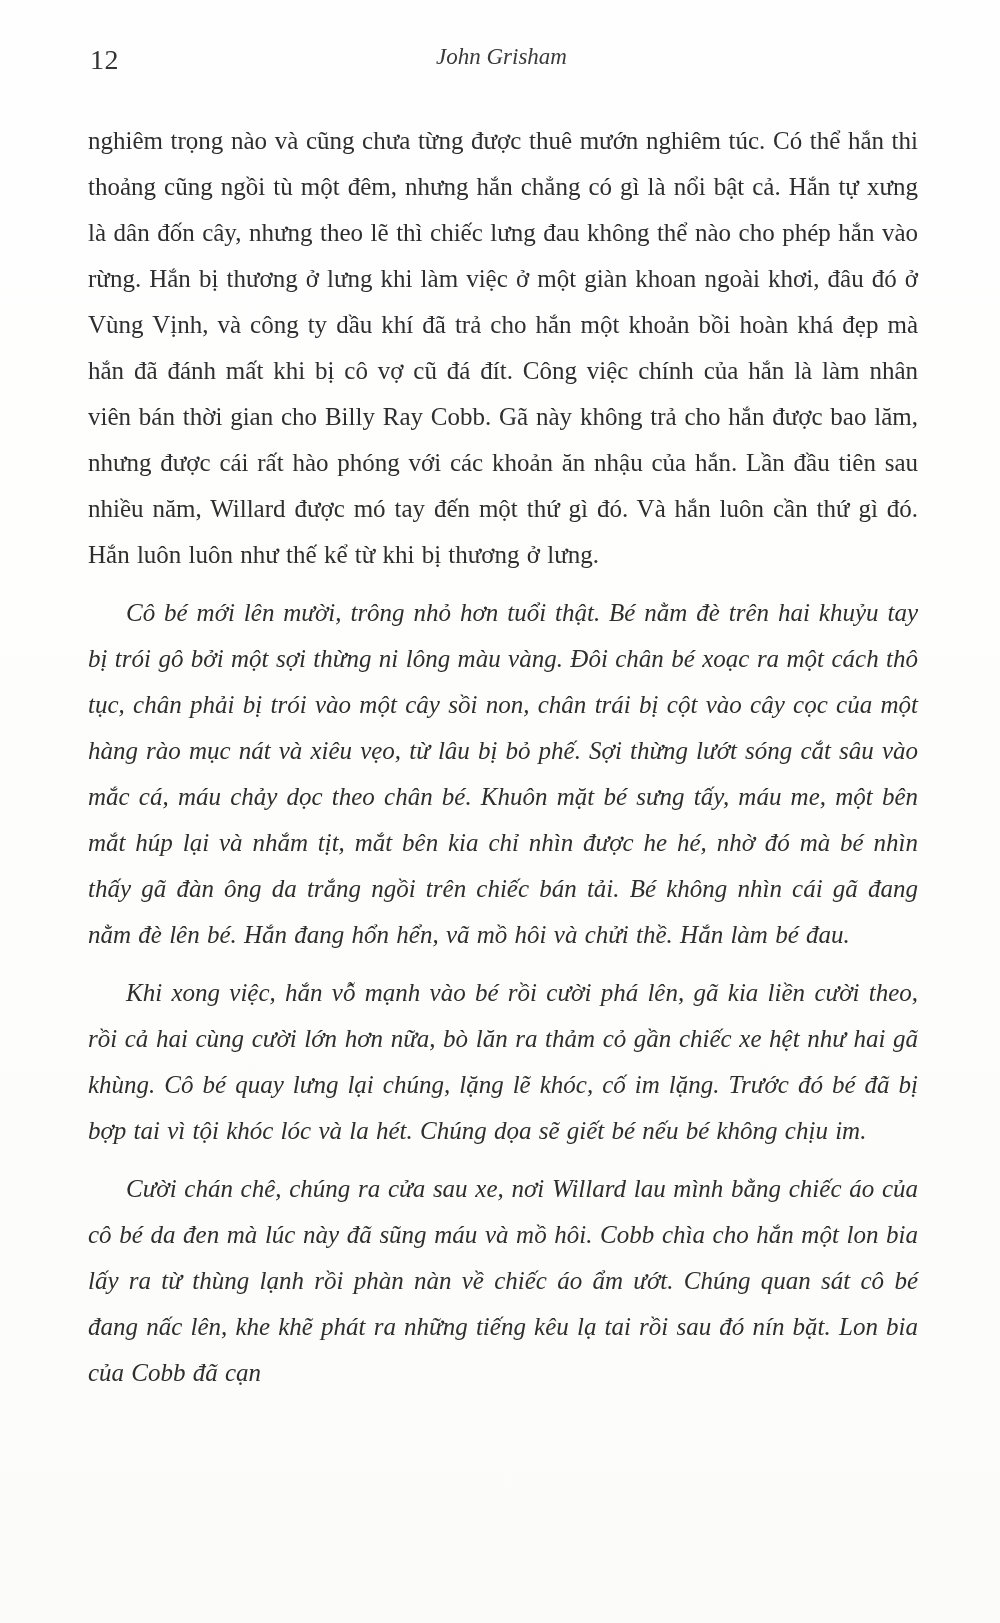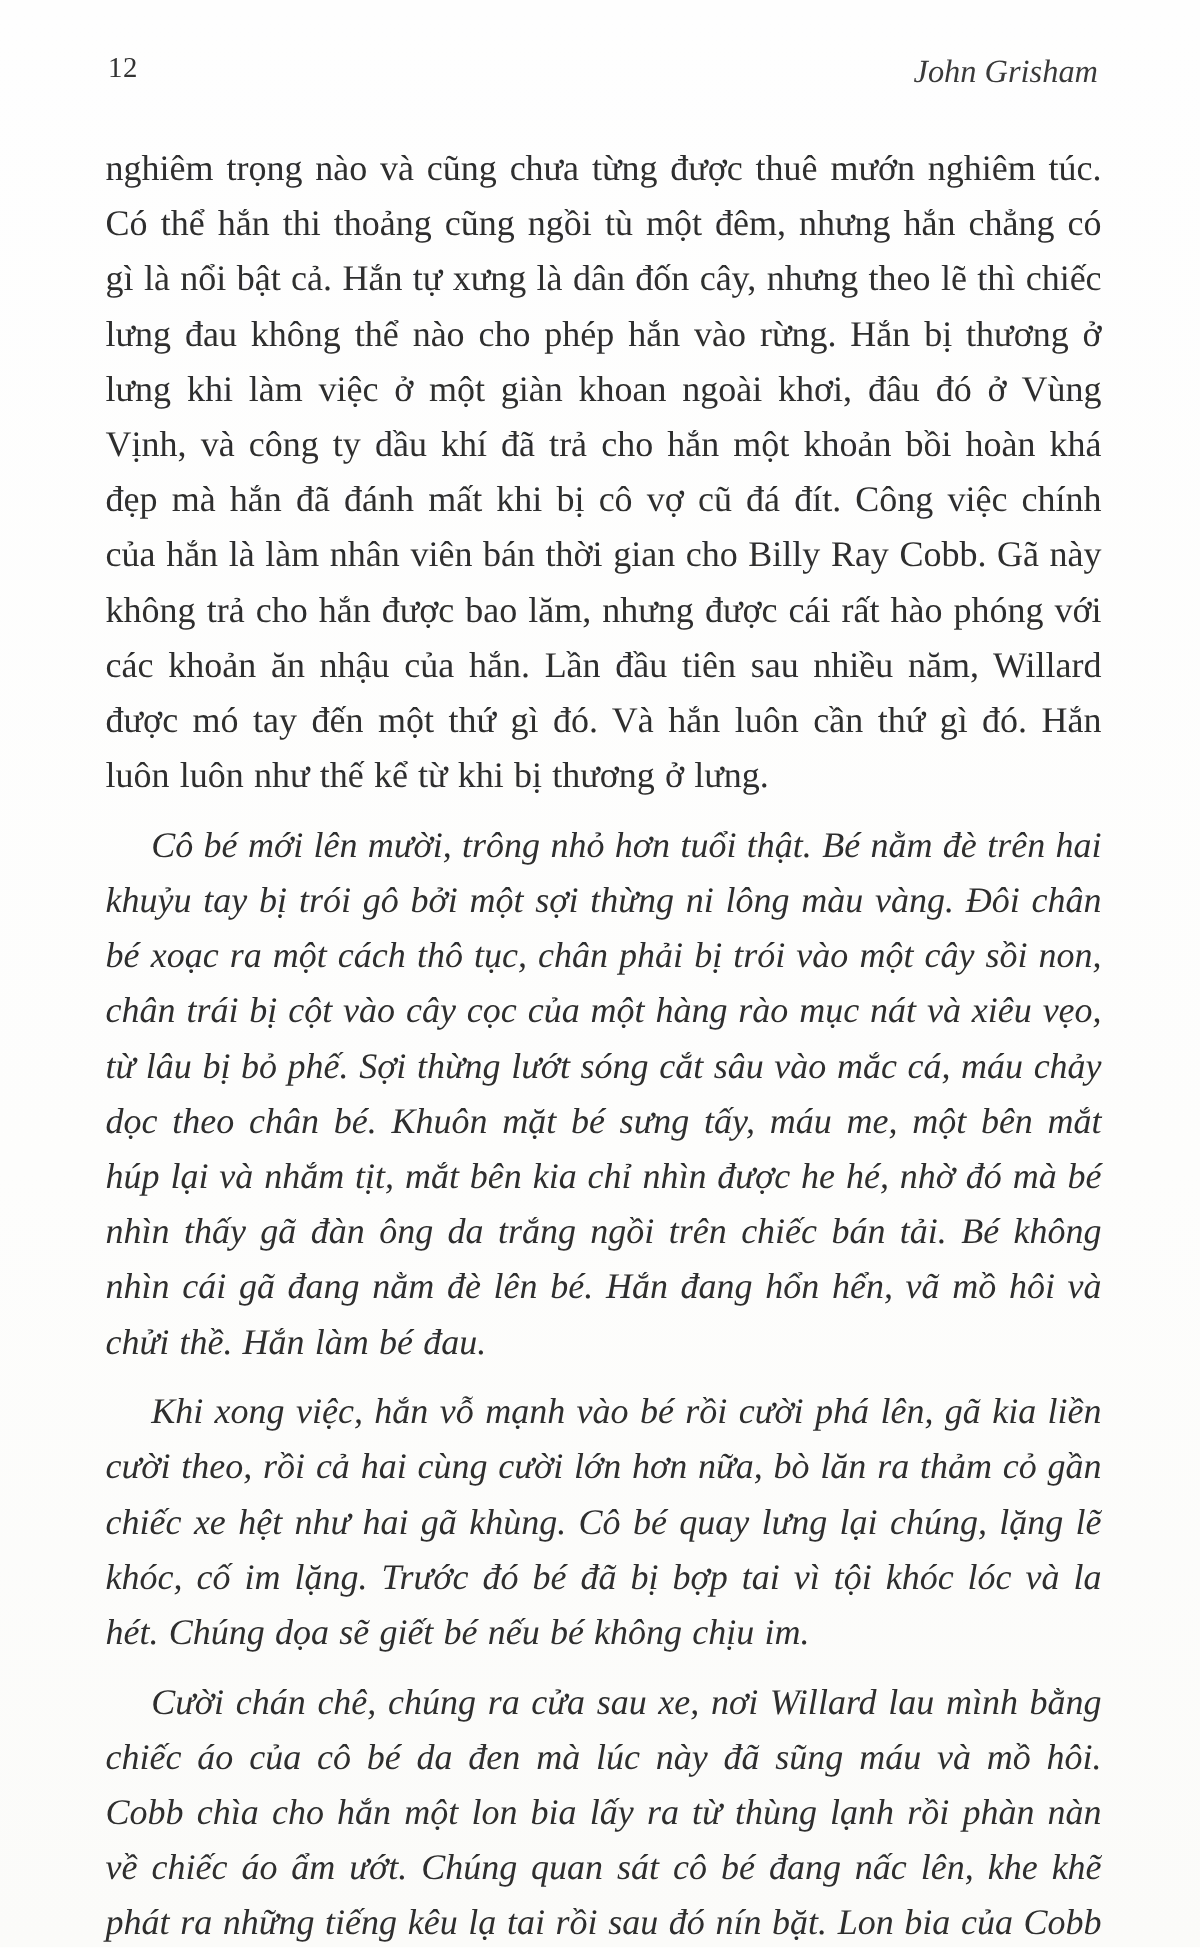--- a/index.html
+++ b/index.html
@@ -21,43 +21,43 @@
     position: absolute;
     top: 44px;
     left: 88px;
     right: 85px;
     height: 34px;
   }
   .page-number {
     position: absolute;
     left: 2px;
     top: 0;
-    font-size: 24px;
+    font-size: 28px;
     letter-spacing: 0.5px;
     color: #333333;
   }
   .header-title {
     position: absolute;
     left: 0;
     right: 0;
     top: 0;
-    text-align: right;
+    text-align: center;
     font-style: italic;
-    font-size: 27px;
+    font-size: 23px;
     color: #3a3a3a;
   }
   .body-text {
     position: absolute;
     top: 118px;
     left: 88px;
     width: 830px;
   }
   .body-text p {
     margin: 0 0 12px 0;
-    font-size: 30px;
+    font-size: 25px;
     line-height: 46px;
     text-align: justify;
     text-justify: inter-word;
     color: #2e2e2e;
     word-spacing: 1px;
   }
   .body-text p.indented {
     text-indent: 38px;
     font-style: italic;
   }

